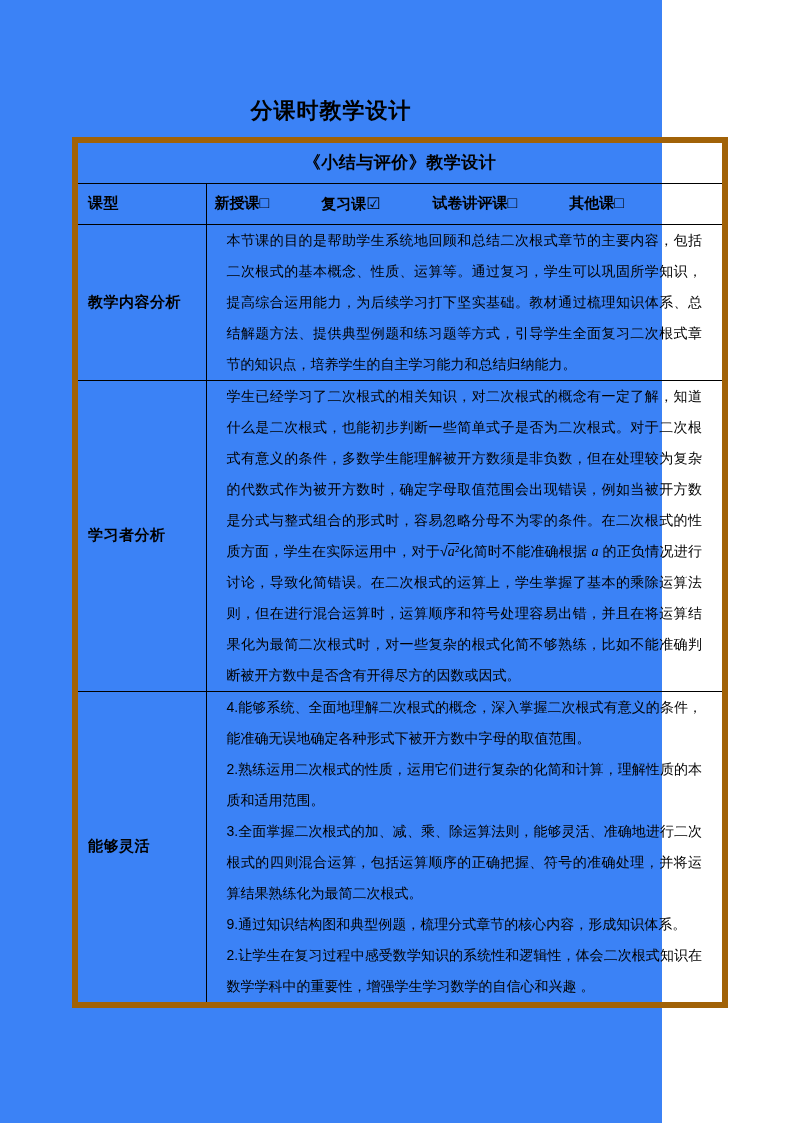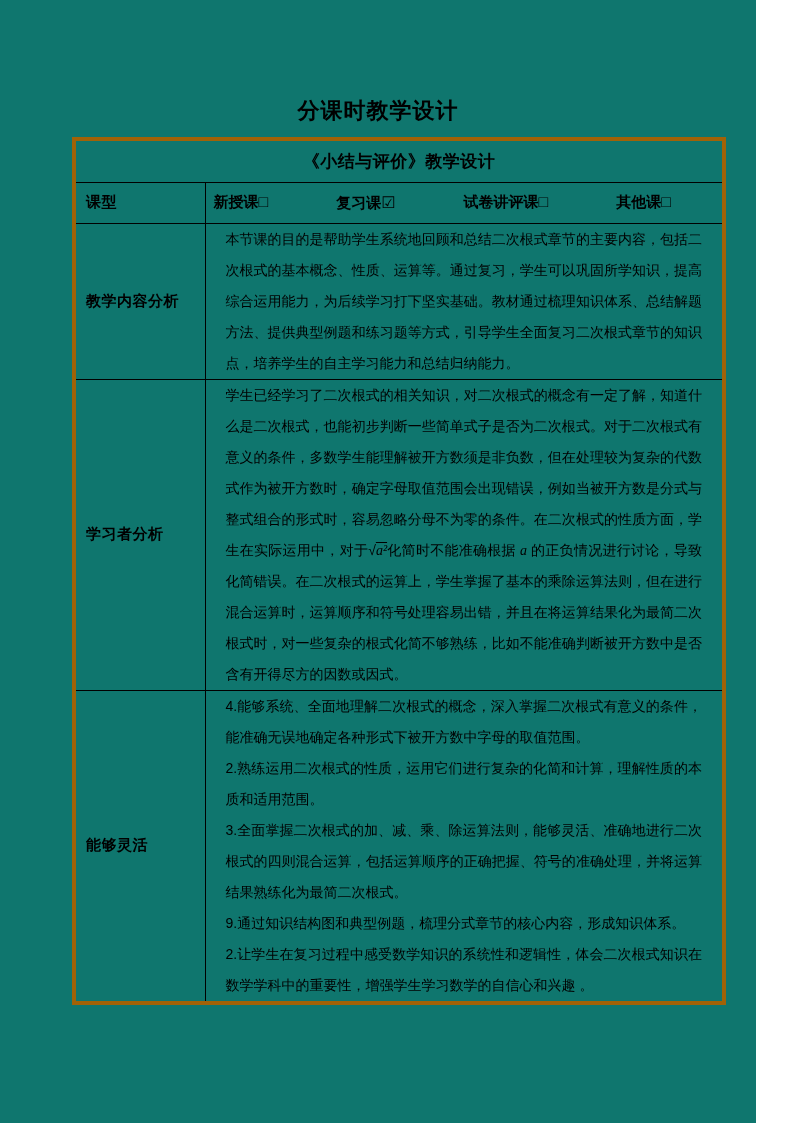--- a/index.html
+++ b/index.html
@@ -5,38 +5,38 @@
   * { margin: 0; padding: 0; box-sizing: border-box; }
   html, body { background: #ffffff; }
   body {
     width: 794px;
     height: 1123px;
     font-family: "Liberation Sans", "DejaVu Sans", sans-serif;
     color: #000;
     overflow: hidden;
   }
   .page {
-    width: 756px;
+    width: 662px;
     height: 1123px;
     padding: 96px 72px 0 72px;
-    background: #0f766e;
+    background: #3b82f6;
   }
   .doc-title {
     font-family: "Liberation Serif", "DejaVu Serif", serif;
     font-size: 22px;
     font-weight: bold;
     text-align: center;
     letter-spacing: 1px;
     margin-bottom: 11px;
     line-height: 30px;
   }
   table.lesson-table {
     width: 650px;
     border-collapse: collapse;
-    border: 4px solid #a16207;
+    border: 6px solid #a16207;
     table-layout: fixed;
   }
   table.lesson-table td {
     border: 1px solid #000;
     vertical-align: middle;
   }
   col.label-col { width: 131px; }
   col.content-col { width: 519px; }
   .table-header-cell {
     height: 43px;
@@ -66,21 +66,21 @@
   .row-key-points { height: 44px; }
   .course-type-cell {
     font-family: "Liberation Serif", "DejaVu Serif", serif;
     font-size: 15px;
     font-weight: bold;
     padding: 0 8px;
   }
   .course-options {
     display: flex;
     align-items: center;
-    gap: 68px;
+    gap: 52px;
   }
   .course-option { white-space: nowrap; }
   .checkbox-glyph { font-weight: normal; font-size: 16px; }
   .objective-para { margin: 0; }
   .sqrt { white-space: nowrap; }
   .sqrt .radicand {
     font-style: italic;
     text-decoration: overline;
     font-family: "Liberation Serif", "DejaVu Serif", serif;
     margin-top: 33px;

